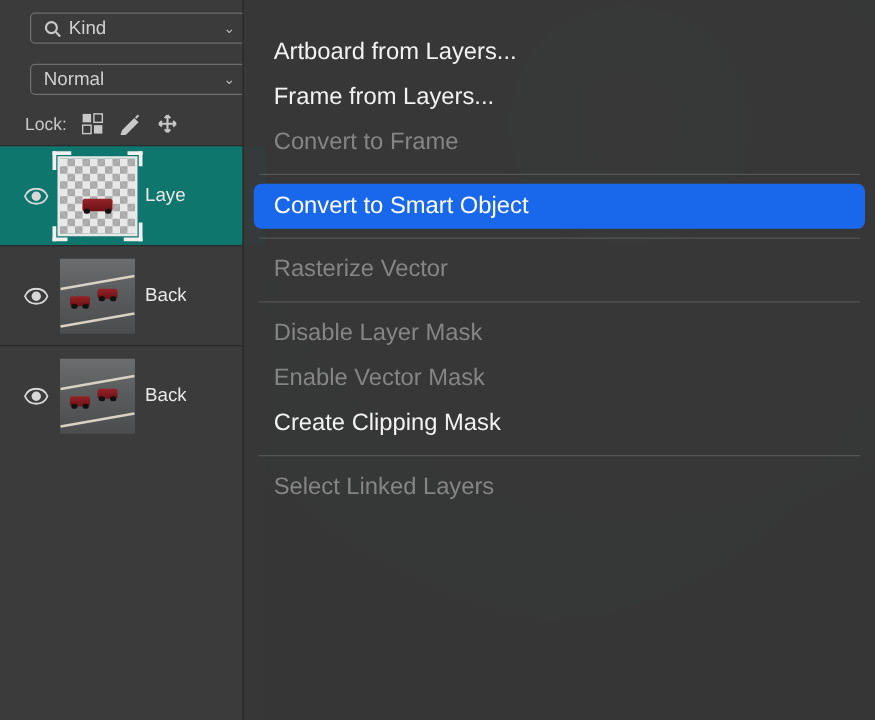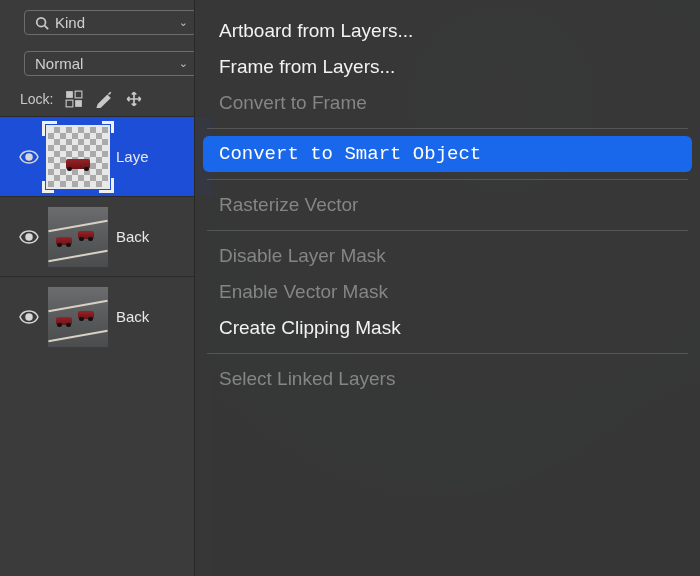--- a/index.html
+++ b/index.html
@@ -108,21 +108,21 @@
     }
     .layer-row {
       display: flex;
       align-items: center;
       padding: 8px 8px 8px 18px;
       border-top: 1px solid #2a2a2a;
       gap: 8px;
       min-height: 80px;
     }
     .layer-row.selected {
-      background: #1d4ed8;
+      background: #0f766e;
     }
     .eye-icon {
       width: 22px;
       display: flex;
       justify-content: center;
       align-items: center;
       color: #d8d8d8;
     }
     .thumb-wrap {
       position: relative;
@@ -230,40 +230,39 @@
     
     .context-menu {
       position: absolute;
       left: 194px;
       top: 0;
       width: 506px;
       height: 576px;
       background: rgba(55,55,55,0.94);
       display: flex;
       flex-direction: column;
-      padding-top: 13px;
+      padding-top: 24px;
       border-left: 1px solid #282828;
     }
     .menu-item {
       padding: 7px 24px;
       font-size: 19px;
       color: #f2f2f2;
       cursor: default;
       white-space: nowrap;
     }
     .menu-item.disabled {
       color: #858585;
     }
     .menu-item.highlighted {
       background: #1967ea;
       color: #ffffff;
       border-radius: 6px;
       margin: 0 8px;
       padding: 7px 16px;
-      font-family: Liberation Mono, monospace;
     }
     .menu-sep {
       height: 1px;
       background: #555;
       margin: 7px 12px;
     }
     .search-icon-svg {
       width: 14px;
       height: 14px;
       flex-shrink: 0;

